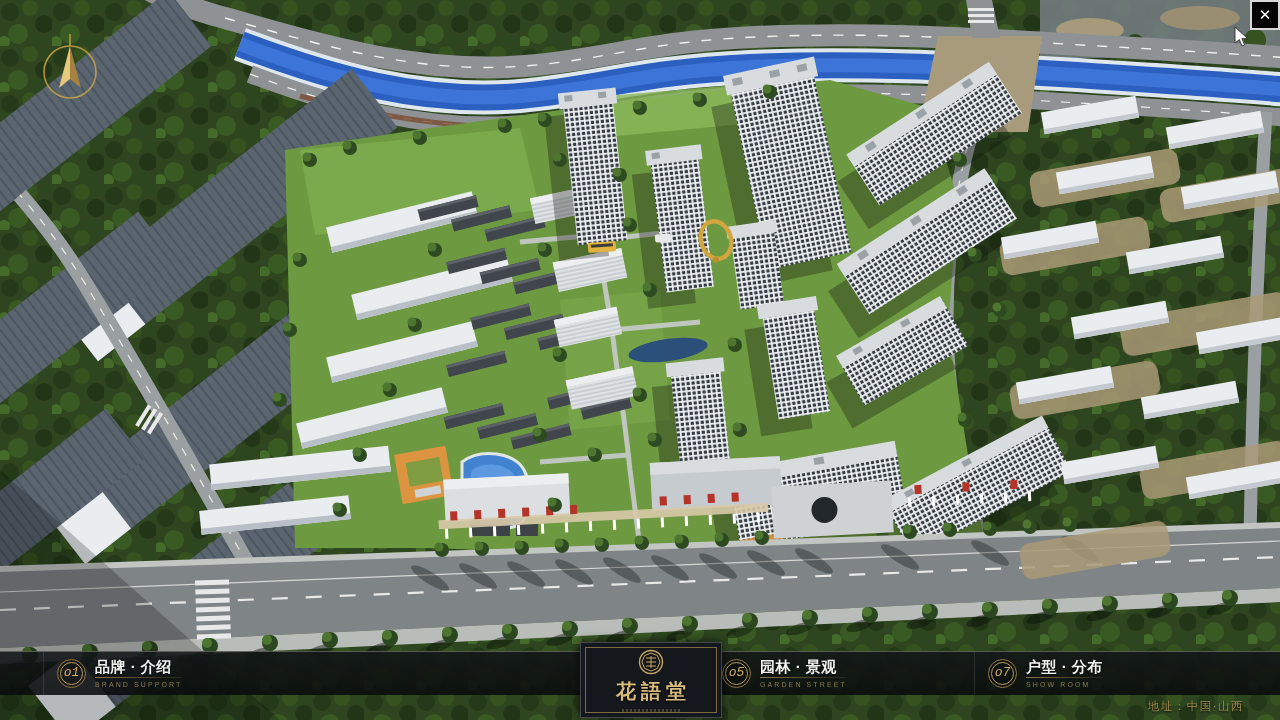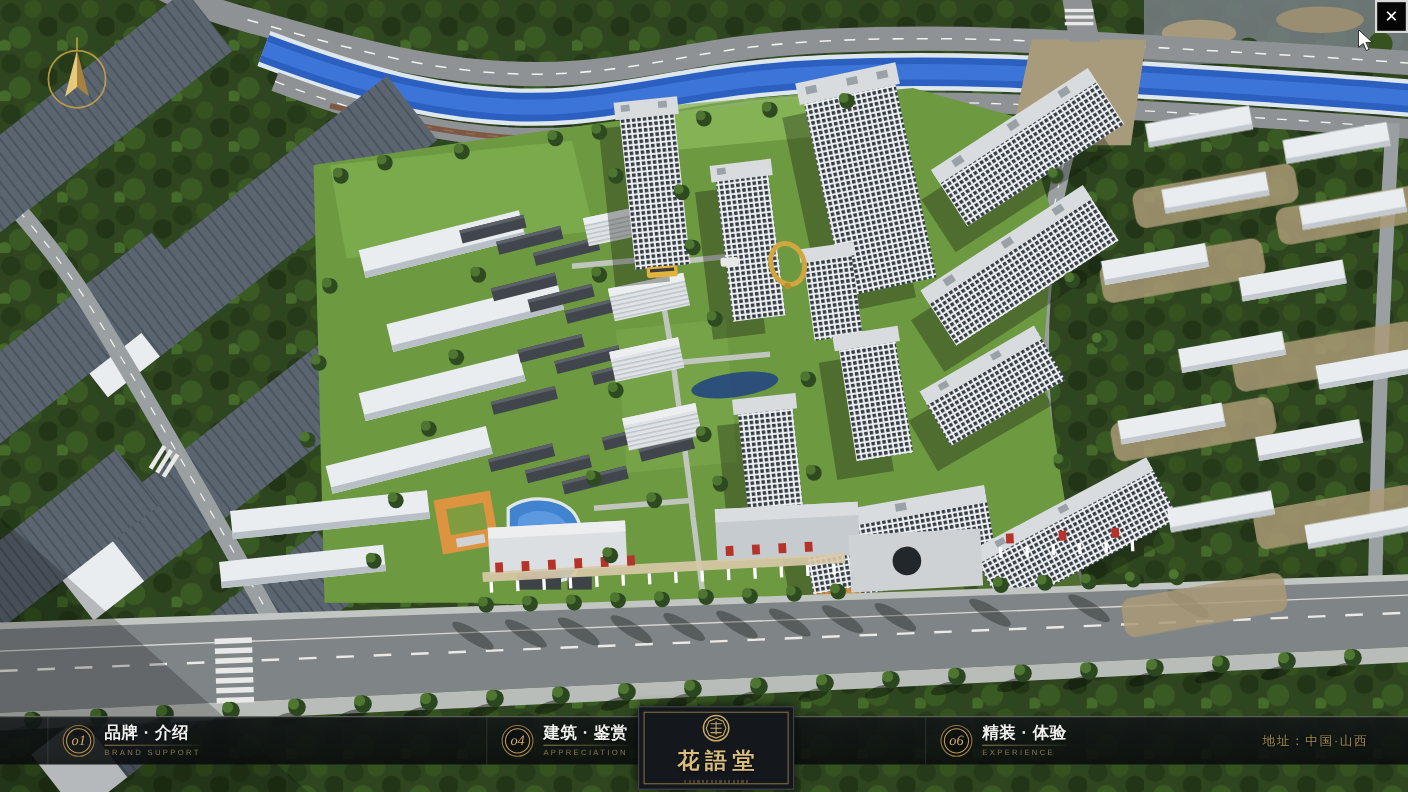--- a/index.html
+++ b/index.html
@@ -19,21 +19,21 @@
     border-top:1px solid rgba(190,190,178,.42);z-index:20;}
   .nav-item{position:absolute;top:0;height:43px;width:133px;display:flex;
     align-items:center;gap:9px;padding-left:13px;box-sizing:border-box;
     border-left:1px solid rgba(255,255,255,.10);cursor:pointer;}
   .nav-item.last{border-right:1px solid rgba(255,255,255,.10);}
   .badge{width:27px;height:27px;border-radius:50%;border:1px solid #96793f;
     position:relative;display:flex;align-items:center;justify-content:center;
     background:rgba(0,0,0,.25);flex:0 0 auto;}
   .badge::before{content:"";position:absolute;inset:2px;border-radius:50%;
     border:1.5px solid #bd9c5c;}
-  .badge span{font-family:Liberation Serif, serif;font-style:italic;
+  .badge span{font-family:Liberation Mono, monospace;font-style:italic;
     font-size:13px;color:#d2ab62;position:relative;top:-1px;}
   .nav-text{display:flex;flex-direction:column;line-height:1;}
   .cn{font-size:15px;font-weight:bold;color:#f0f0ee;letter-spacing:.5px;
     white-space:nowrap;text-shadow:0 1px 2px rgba(0,0,0,.8);}
   .rule{height:1px;margin:3px 0 3px;
     background:linear-gradient(90deg,#8a7647,rgba(138,118,71,.12));}
   .en{font-size:7px;letter-spacing:2.1px;color:#8d7b52;white-space:nowrap;
     text-transform:uppercase;}
 
   
@@ -43,21 +43,21 @@
     box-shadow:0 0 10px rgba(0,0,0,.7);}
   .logo-panel::before{content:"";position:absolute;inset:4px;
     border:1px solid rgba(160,133,77,.75);pointer-events:none;}
   .logo-name{font-family:"DejaVu Serif",serif;font-size:20px;font-weight:bold;
     color:#d9bc7d;letter-spacing:5px;padding-left:5px;margin-top:3px;
     text-shadow:0 1px 2px rgba(0,0,0,.9);}
   .logo-subline{width:58px;height:3px;margin-top:4px;opacity:.55;
     background:repeating-linear-gradient(90deg,rgba(190,165,110,.55) 0 2px,transparent 2px 4px);}
 
   
-  .address{position:absolute;right:36px;top:666px;font-size:11.5px;color:#a18a4f;
+  .address{position:absolute;right:36px;top:699px;font-size:11.5px;color:#a18a4f;
     letter-spacing:1.5px;z-index:25;text-shadow:0 1px 2px rgba(0,0,0,.8);}
 
   
   .compass{position:absolute;left:34px;top:32px;z-index:15;}
   .cursor{position:absolute;left:1234px;top:27px;z-index:50;}
 </style>
 </head>
 <body>
 
 <div class="stage">
@@ -626,43 +626,43 @@
         </div>
     <div class="nav-text">
       <div class="cn">品牌 · 介绍</div>
       <div class="rule"></div>
       <div class="en">BRAND SUPPORT</div>
     </div>
   </div>
 
 
 
-  <div class="nav-item" style="left:442px">
+
+  <div class="nav-item" style="left:708px">
     <div class="badge">
-          <span>o4</span>
+          <span>o5</span>
         </div>
     <div class="nav-text">
-      <div class="cn">建筑 · 鉴赏</div>
+      <div class="cn">园林 · 景观</div>
       <div class="rule"></div>
-      <div class="en">APPRECIATION</div>
+      <div class="en">GARDEN STREET</div>
     </div>
   </div>
 
 
-  <div class="nav-item" style="left:841px">
+  <div class="nav-item" style="left:974px">
     <div class="badge">
-          <span>o6</span>
+          <span>o7</span>
         </div>
     <div class="nav-text">
-      <div class="cn">精装 · 体验</div>
+      <div class="cn">户型 · 分布</div>
       <div class="rule"></div>
-      <div class="en">EXPERIENCE</div>
+      <div class="en">SHOW ROOM</div>
     </div>
   </div>
-
 
 </div>
 
 <div class="logo-panel">
   <svg width="26" height="26" viewBox="0 0 26 26">
     <circle cx="13" cy="13" r="11.5" fill="none" stroke="#c8a863" stroke-width="1.4"></circle>
     <polygon points="13,4 19.4,6.6 22,13 19.4,19.4 13,22 6.6,19.4 4,13 6.6,6.6" fill="none" stroke="#c8a863" stroke-width="1"></polygon>
     <line x1="8" y1="9" x2="18" y2="9" stroke="#c8a863" stroke-width="1"></line>
     <line x1="8" y1="13" x2="18" y2="13" stroke="#c8a863" stroke-width="1"></line>
     <line x1="8" y1="17" x2="18" y2="17" stroke="#c8a863" stroke-width="1"></line>

